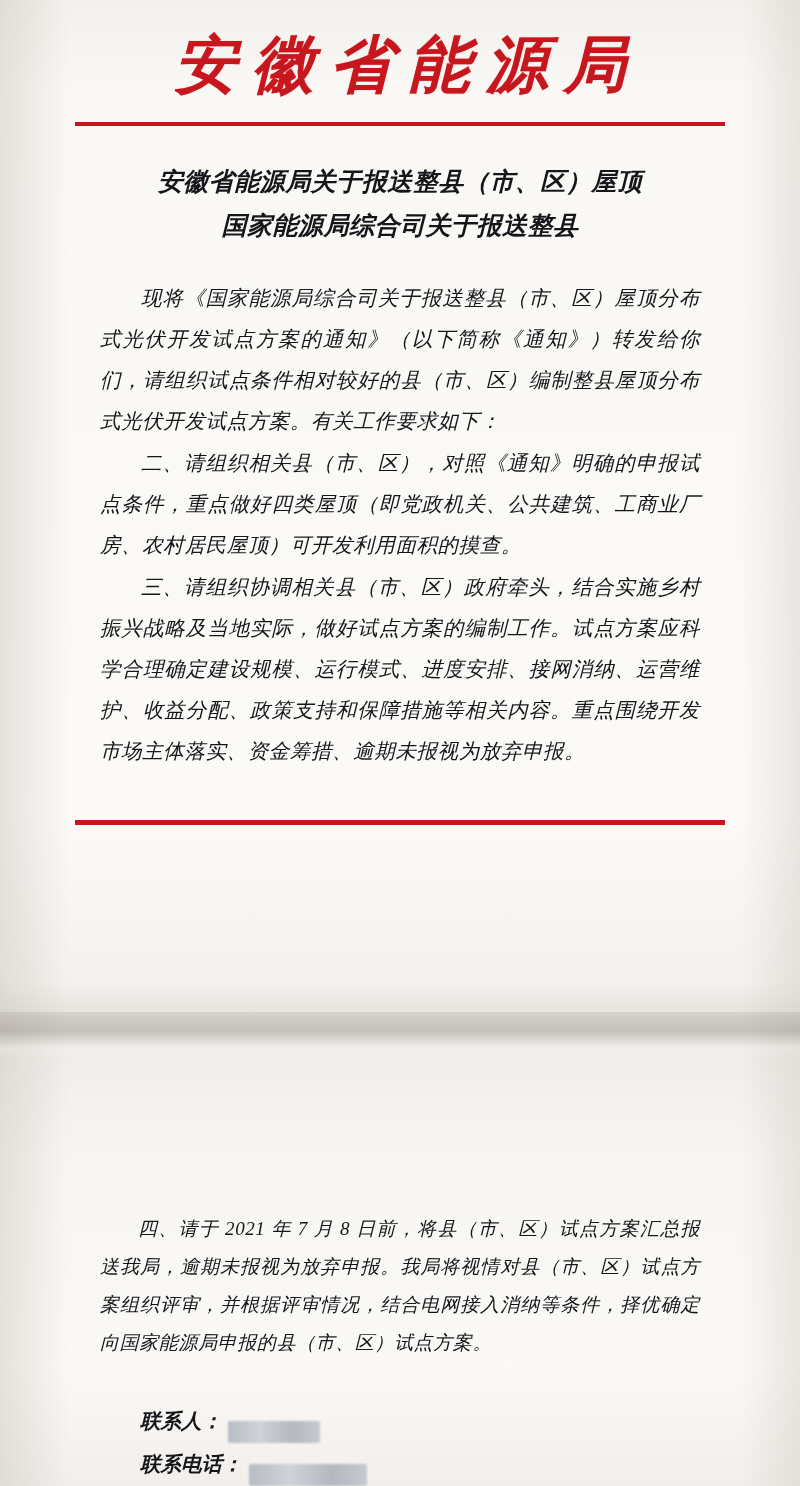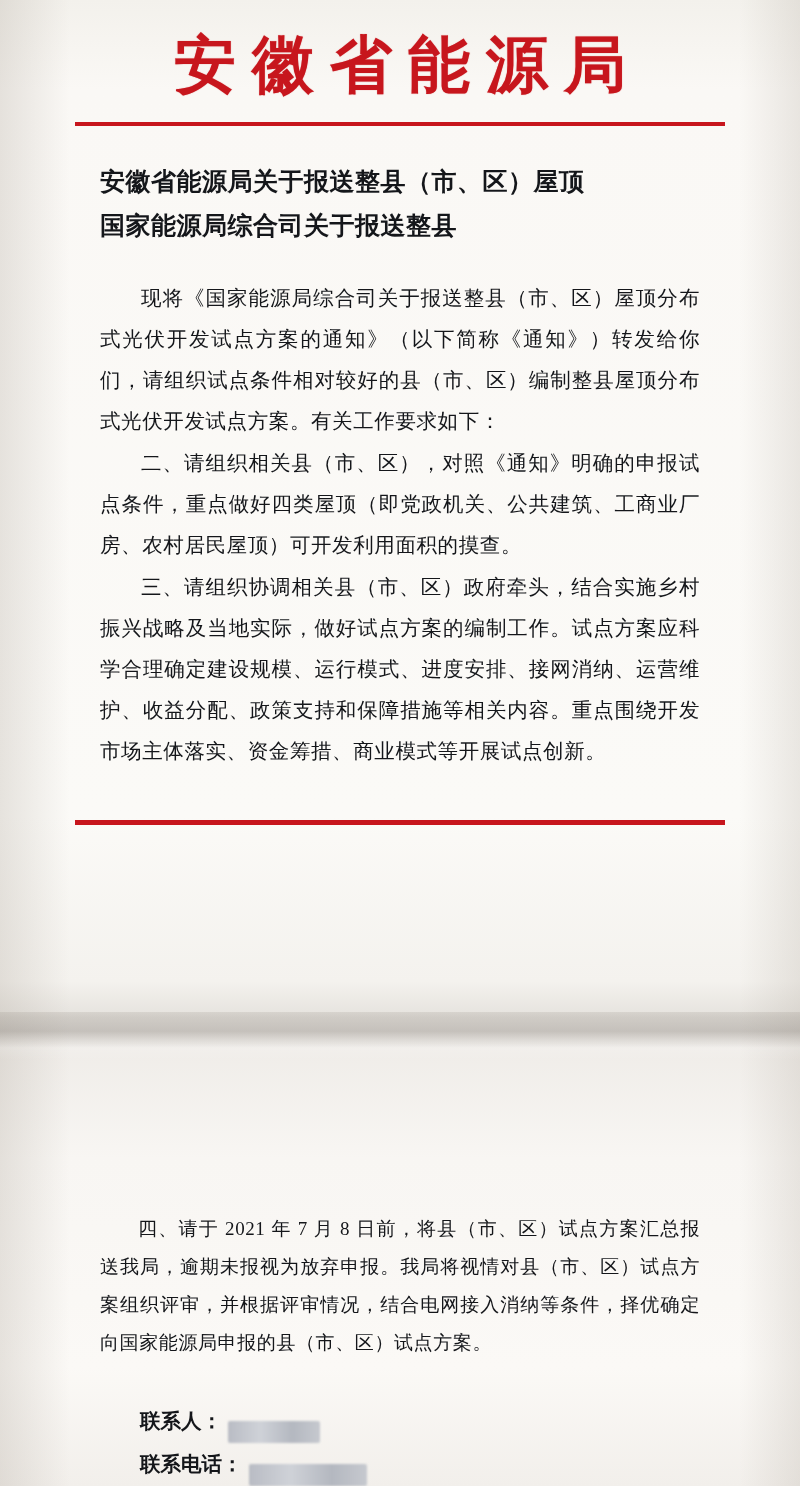--- a/index.html
+++ b/index.html
@@ -12,20 +12,21 @@
     background: #e9e6e1;
     font-family: "Liberation Serif", "DejaVu Serif", serif;
     overflow: hidden;
   }
   .page {
     position: relative;
     width: 800px;
     height: 1486px;
     background:
       linear-gradient(180deg, #f3f1ec 0%, #faf8f5 6%, #fbfaf7 55%, #f4f2ee 66%, #e5e2dd 68.5%, #efece8 70%, #f8f6f3 78%, #fbf9f6 92%, #f2efeb 100%);
+    font-style: italic;
   }
   
   .shade-left {
     position: absolute;
     left: 0; top: 0; width: 70px; height: 100%;
     background: linear-gradient(90deg, rgba(180,172,162,0.30), rgba(255,255,255,0));
     pointer-events: none;
   }
   .shade-right {
     position: absolute;
@@ -64,21 +65,21 @@
     margin: 14px auto 0 auto;
   }
   .red-rule.bottom {
     margin-top: 0;
     height: 5px;
   }
 
   .doc-title {
     width: 600px;
     margin: 34px auto 0 auto;
-    text-align: left;
+    text-align: center;
     font-size: 25px;
     font-weight: bold;
     line-height: 1.75;
     color: #14161a;
     letter-spacing: 0.5px;
   }
 
   .body-block {
     width: 600px;
     margin: 30px auto 0 auto;
@@ -156,21 +157,21 @@
   </div>
 
   <div class="doc-title">
     <div>安徽省能源局关于报送整县（市、区）屋顶</div>
     <div>国家能源局综合司关于报送整县</div>
   </div>
 
   <div class="body-block">
     <p class="indent">现将《国家能源局综合司关于报送整县（市、区）屋顶分布式光伏开发试点方案的通知》（以下简称《通知》）转发给你们，请组织试点条件相对较好的县（市、区）编制整县屋顶分布式光伏开发试点方案。有关工作要求如下：</p>
     <p class="indent">二、请组织相关县（市、区），对照《通知》明确的申报试点条件，重点做好四类屋顶（即党政机关、公共建筑、工商业厂房、农村居民屋顶）可开发利用面积的摸查。</p>
-    <p class="indent">三、请组织协调相关县（市、区）政府牵头，结合实施乡村振兴战略及当地实际，做好试点方案的编制工作。试点方案应科学合理确定建设规模、运行模式、进度安排、接网消纳、运营维护、收益分配、政策支持和保障措施等相关内容。重点围绕开发市场主体落实、资金筹措、商业模式等开展试点创新。</p>
+    <p class="indent">三、请组织协调相关县（市、区）政府牵头，结合实施乡村振兴战略及当地实际，做好试点方案的编制工作。试点方案应科学合理确定建设规模、运行模式、进度安排、接网消纳、运营维护、收益分配、政策支持和保障措施等相关内容。重点围绕开发市场主体落实、资金筹措、逾期未报视为放弃申报。</p>
   </div>
 
   <div class="rule-wrap">
     <div class="red-rule bottom"></div>
   </div>
 
   <div class="fold"></div>
 
   <div class="page2">
     <div class="body-block2">

